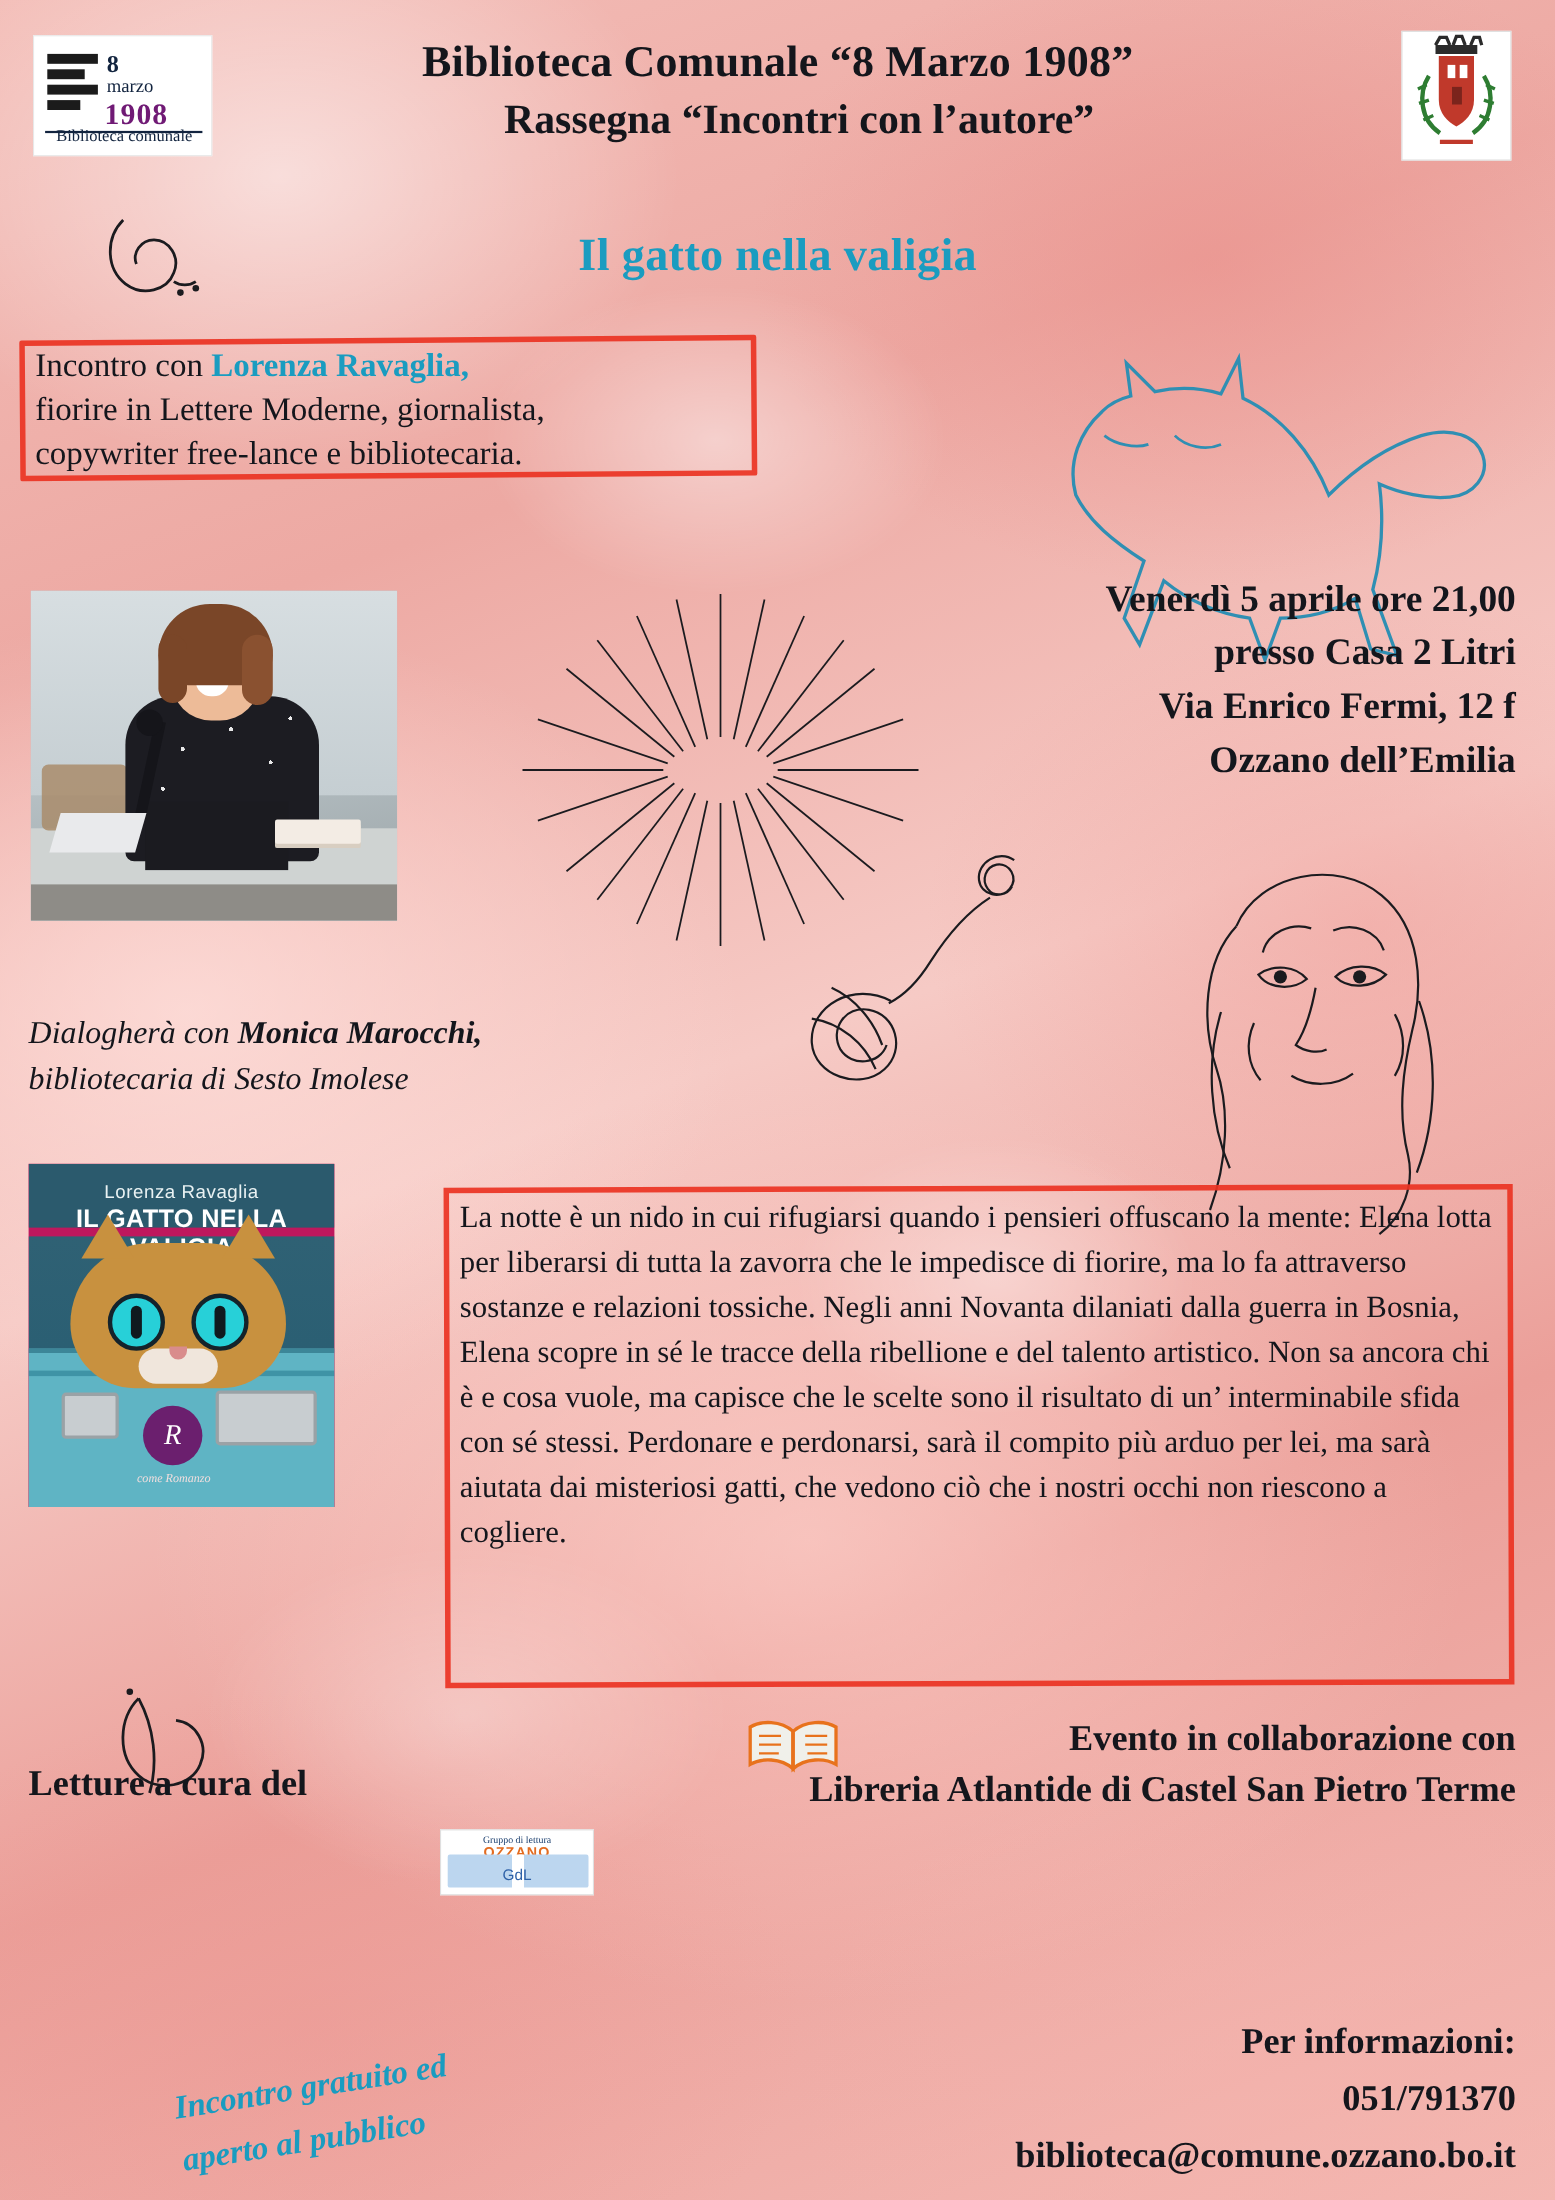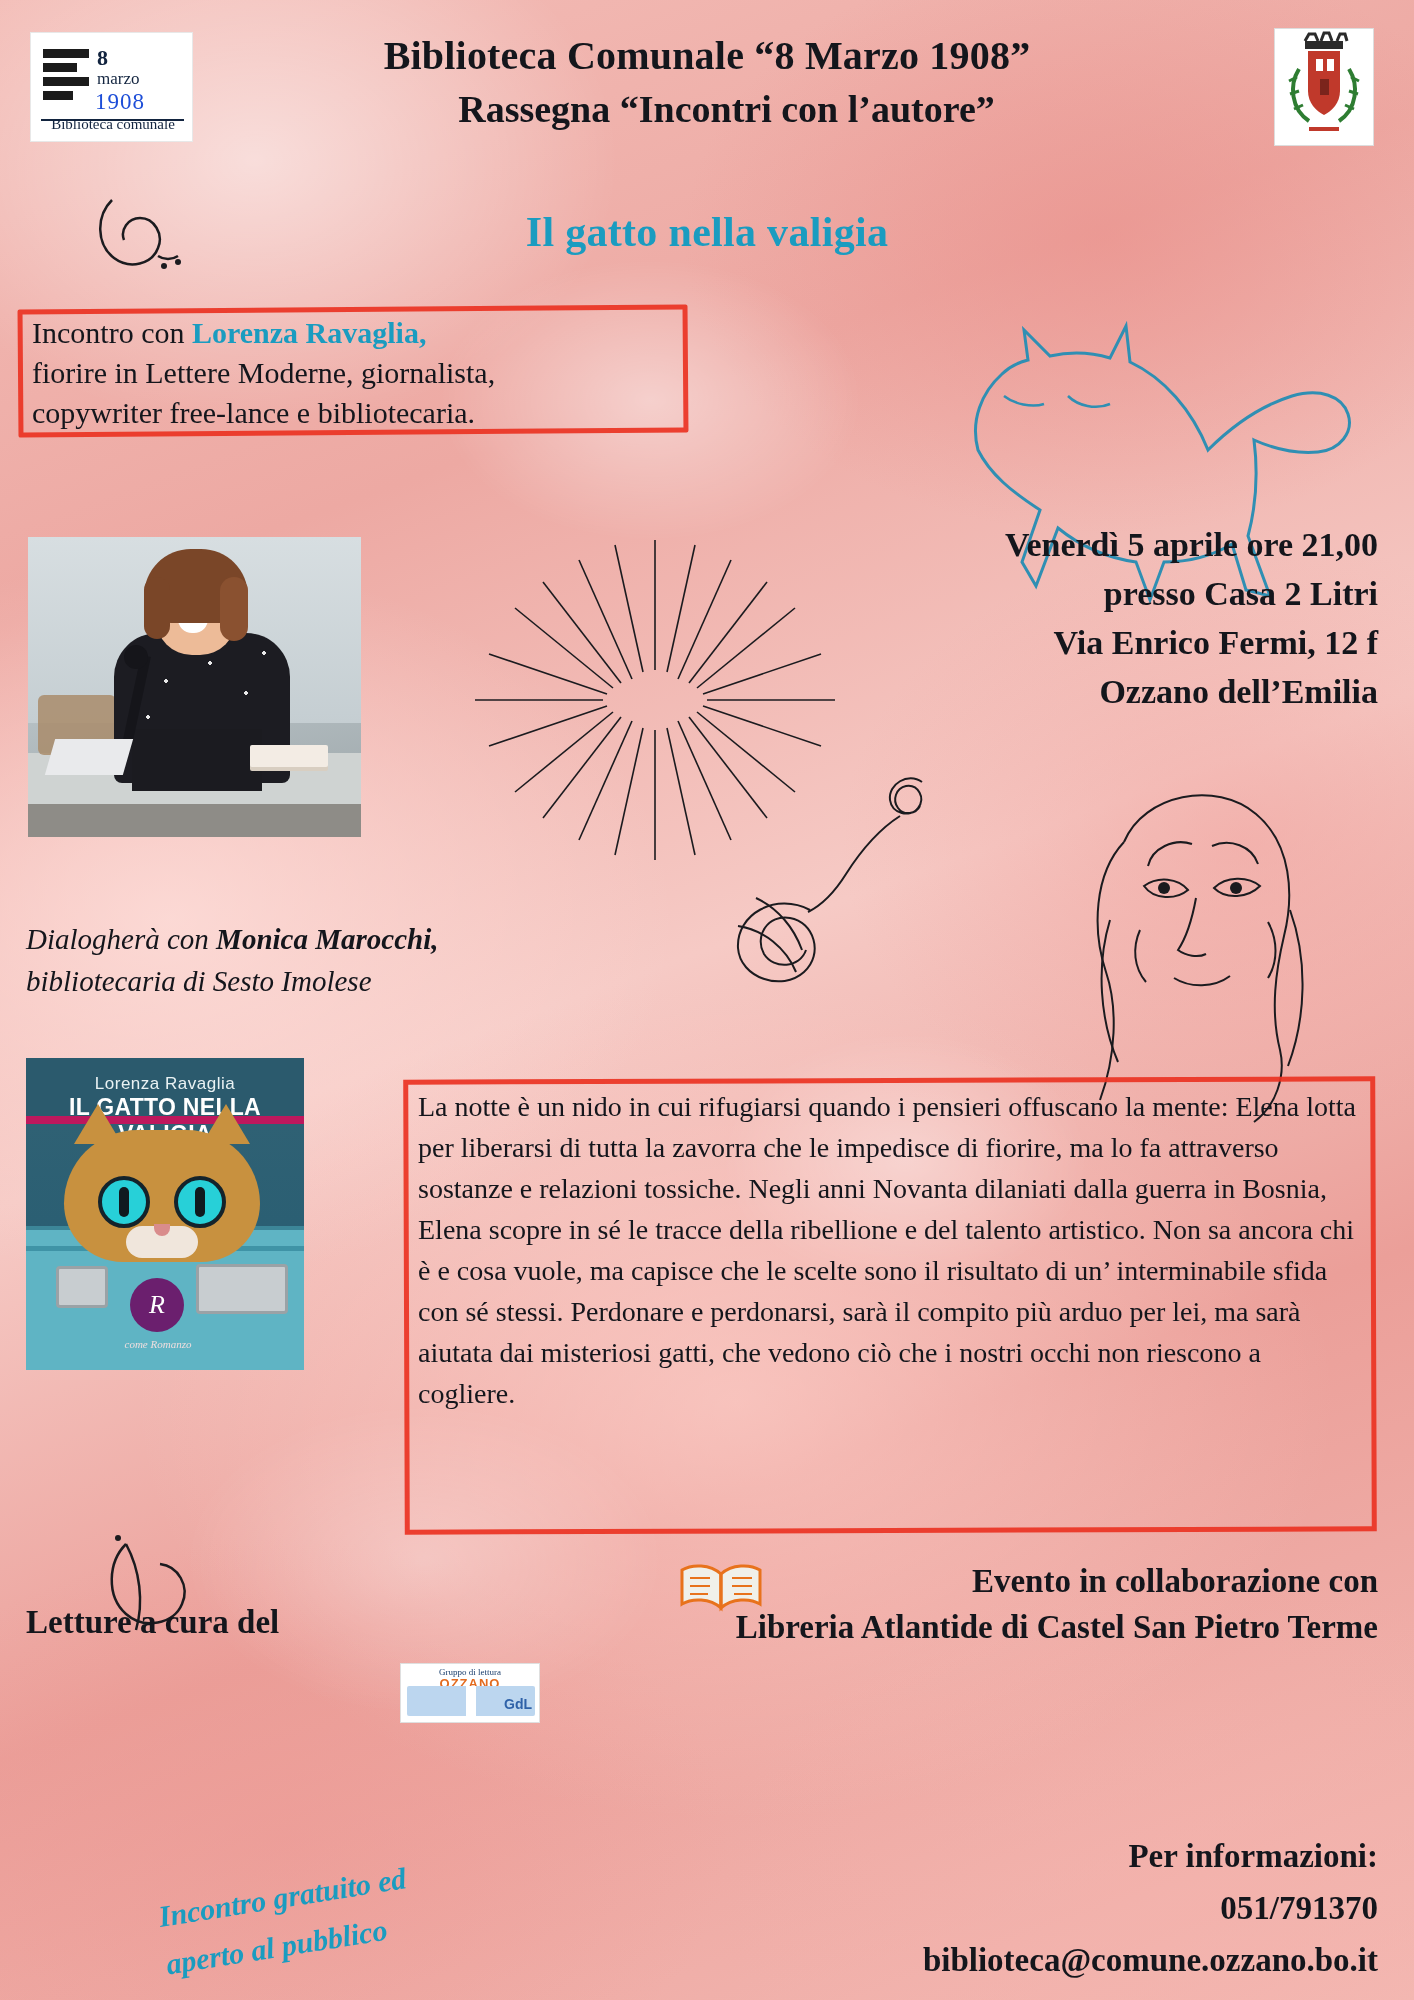--- a/index.html
+++ b/index.html
@@ -62,21 +62,21 @@
   .logo-left .l1 {
     position:absolute; left:66px; top:12px;
     font-family:"Liberation Serif",serif; font-weight:bold; font-size:22px; color:#12243f; letter-spacing:0.5px;
   }
   .logo-left .l2 {
     position:absolute; left:66px; top:36px;
     font-family:"Liberation Serif",serif; font-size:17px; color:#12243f;
   }
   .logo-left .l3 {
     position:absolute; left:64px; top:56px;
-    font-family:"Liberation Serif",serif; font-weight:normal; font-size:23px; color:#1d4ed8; letter-spacing:1px;
+    font-family:"Liberation Serif",serif; font-weight:bold; font-size:27px; color:#701a75; letter-spacing:1px;
   }
   .logo-left .l4 {
     position:absolute; left:12px; bottom:8px; width:140px; text-align:center;
     font-family:"Liberation Serif",serif; font-size:15px; color:#12243f;
   }
   .logo-left .rule {
     position:absolute; left:10px; top:86px; width:143px; height:2px; background:#12243f;
   }
 
   .logo-right {
@@ -374,21 +374,21 @@
     position:absolute; left:0; top:12px; width:100%; text-align:center;
     font-family:"Liberation Sans",sans-serif; font-weight:bold; font-size:13px; color:#e36b1f; letter-spacing:1px;
   }
   .gdl-logo .gl-b {
     position:absolute; left:6px; bottom:6px; width:128px; height:30px;
     background:linear-gradient(90deg,#bcd6ef 0 46%, #ffffff 46% 54%, #bcd6ef 54% 100%);
     border-radius:2px;
   }
   .gdl-logo .gl-n {
     position:absolute; left:0; bottom:10px; width:100%; text-align:center;
-    font-family:"Liberation Sans",sans-serif; font-weight:bold; font-size:14px; color:#2f62a8;padding-left:48px;
+    font-family:"Liberation Sans",sans-serif; font-weight:normal; font-size:14px; color:#2f62a8;
   }
 
   .free {
     position: absolute;
     left: 160px; top: 1860px;
     width: 420px;
     font-family: "Liberation Serif", serif;
     font-style: italic;
     font-weight: bold;
     font-size: 30px;

